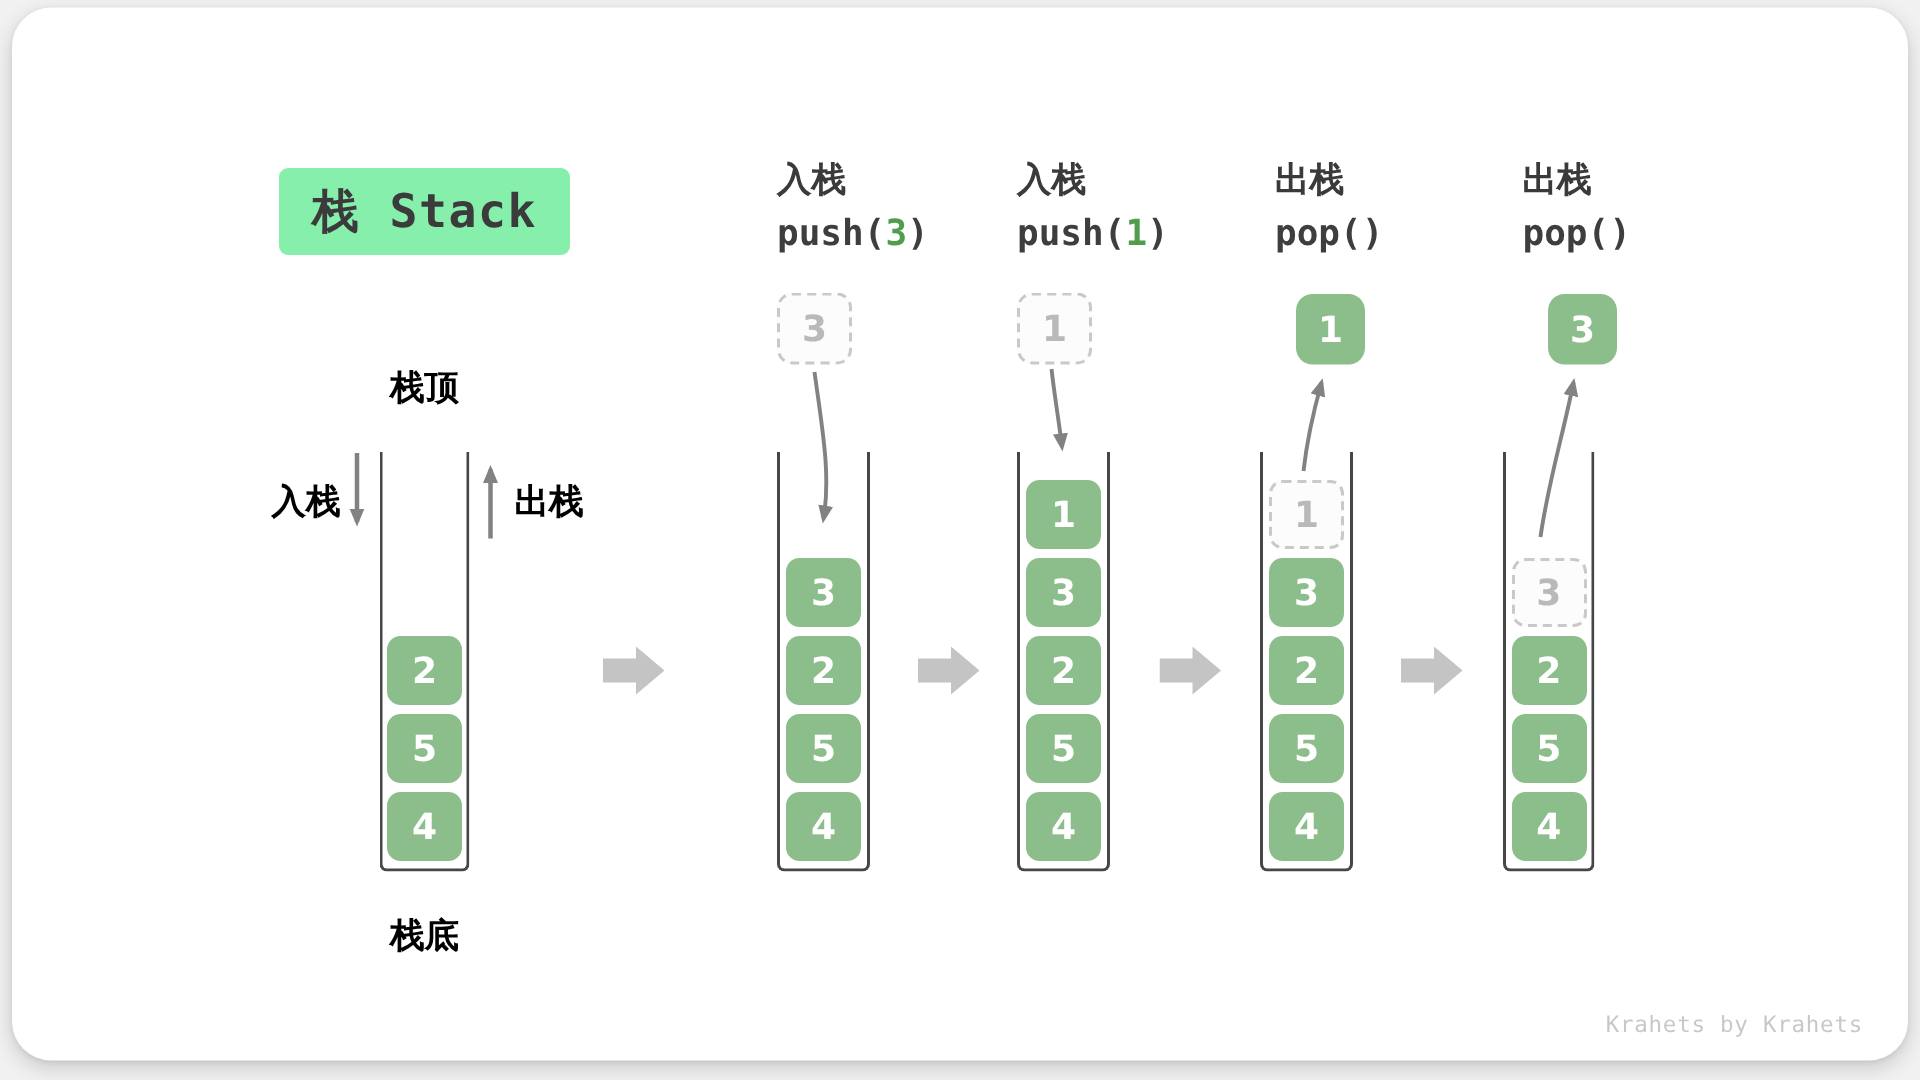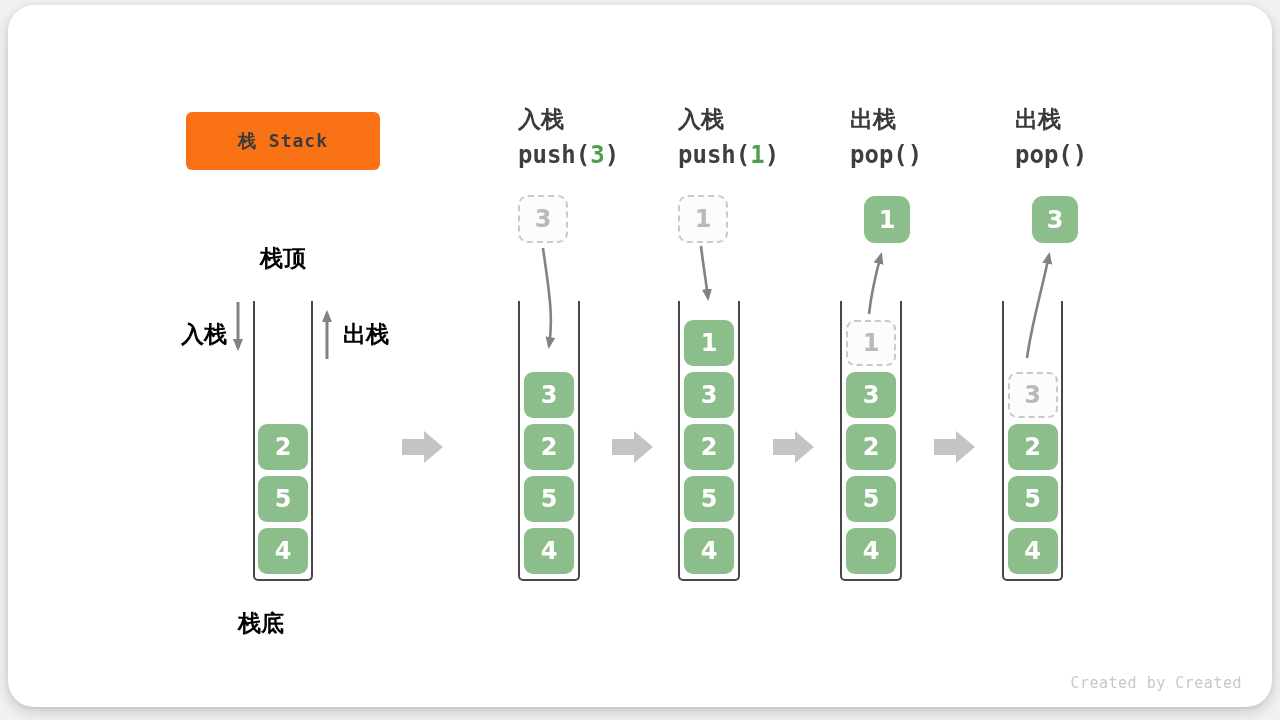--- a/index.html
+++ b/index.html
@@ -1,23 +1,23 @@
 <!DOCTYPE html>
 <html><head>
 <meta charset="utf-8">
 <style>
   * { margin:0; padding:0; box-sizing:border-box; }
   html,body { width:1280px; height:720px; background:#f1f1f1; font-family:"Liberation Sans","DejaVu Sans",sans-serif; }
   .stage { position:relative; width:1280px; height:720px; overflow:hidden; }
   .card { position:absolute; left:8px; top:5px; width:1264px; height:702px; background:#ffffff;
           border-radius:26px; box-shadow:0 5px 14px rgba(0,0,0,.16), 0 1px 4px rgba(0,0,0,.08); }
 
-  .title-box { position:absolute; left:186px; top:112px; width:194px; height:58px; background:#f97316;
+  .title-box { position:absolute; left:186px; top:112px; width:194px; height:58px; background:#86efac;
                border-radius:6px; display:flex; align-items:center; justify-content:center;
-               font-family:"DejaVu Sans Mono","Liberation Mono",monospace; font-size:18px; font-weight:600;
+               font-family:"DejaVu Sans Mono","Liberation Mono",monospace; font-size:31px; font-weight:600;
                color:#3b3b3b; letter-spacing:1px; }
 
   .cjk-label { position:absolute; font-size:23px; font-weight:bold; color:#000000; white-space:nowrap; }
 
   .col-header { position:absolute; white-space:nowrap; }
   .col-header .line1 { font-size:23px; font-weight:bold; color:#3a3a3a; line-height:28px; }
   .col-header .line2 { margin-top:7px; font-family:"DejaVu Sans Mono","Liberation Mono",monospace;
                        font-size:24px; font-weight:600; color:#3e3e3e; line-height:30px; }
   .col-header .arg { color:#4e9e4e; font-weight:bold; }
 
@@ -44,21 +44,21 @@
 <body>
 
 <div class="stage">
   <div class="card"></div>
 
   <div class="title-box">栈 Stack</div>
 
   <div class="cjk-label" style="left:238px;top:243px;width:90px;text-align:center;">栈顶</div>
   <div class="cjk-label" style="left:145px;top:319px;width:82px;text-align:right;">入栈</div>
   <div class="cjk-label" style="left:343px;top:319px;">出栈</div>
-  <div class="cjk-label" style="left:238px;top:608px;width:90px;text-align:left;">栈底</div>
+  <div class="cjk-label" style="left:238px;top:608px;width:90px;text-align:center;">栈底</div>
 
   <div class="col-header" style="left:518px;top:105px;">
     <div class="line1">入栈</div>
     <div class="line2"><span>push(</span><span class="arg">3</span><span>)</span></div>
   </div>
   <div class="col-header" style="left:678px;top:105px;">
     <div class="line1">入栈</div>
     <div class="line2"><span>push(</span><span class="arg">1</span><span>)</span></div>
   </div>
   <div class="col-header" style="left:850px;top:105px;">
@@ -139,14 +139,14 @@
       </marker>
     </defs>
     <path d="M238,302 L238,348" stroke="#828282" stroke-width="3" fill="none" marker-end="url(#ah)"></path>
     <path d="M327,359 L327,313" stroke="#828282" stroke-width="3" fill="none" marker-end="url(#ah)"></path>
     <path d="M543,248 C548,285 554,316 549,346" stroke="#828282" stroke-width="2.6" fill="none" marker-end="url(#ah)"></path>
     <path d="M701,246 C703,264 706,281 708,298" stroke="#828282" stroke-width="2.6" fill="none" marker-end="url(#ah)"></path>
     <path d="M869,314 C871,296 876,273 881,255" stroke="#828282" stroke-width="2.6" fill="none" marker-end="url(#ah)"></path>
     <path d="M1027,358 C1032,322 1042,290 1049,255" stroke="#828282" stroke-width="2.6" fill="none" marker-end="url(#ah)"></path>
   </svg>
 
-  <div class="watermark">Created by Created</div>
+  <div class="watermark">Krahets by Krahets</div>
 </div>
 
 </body></html>

